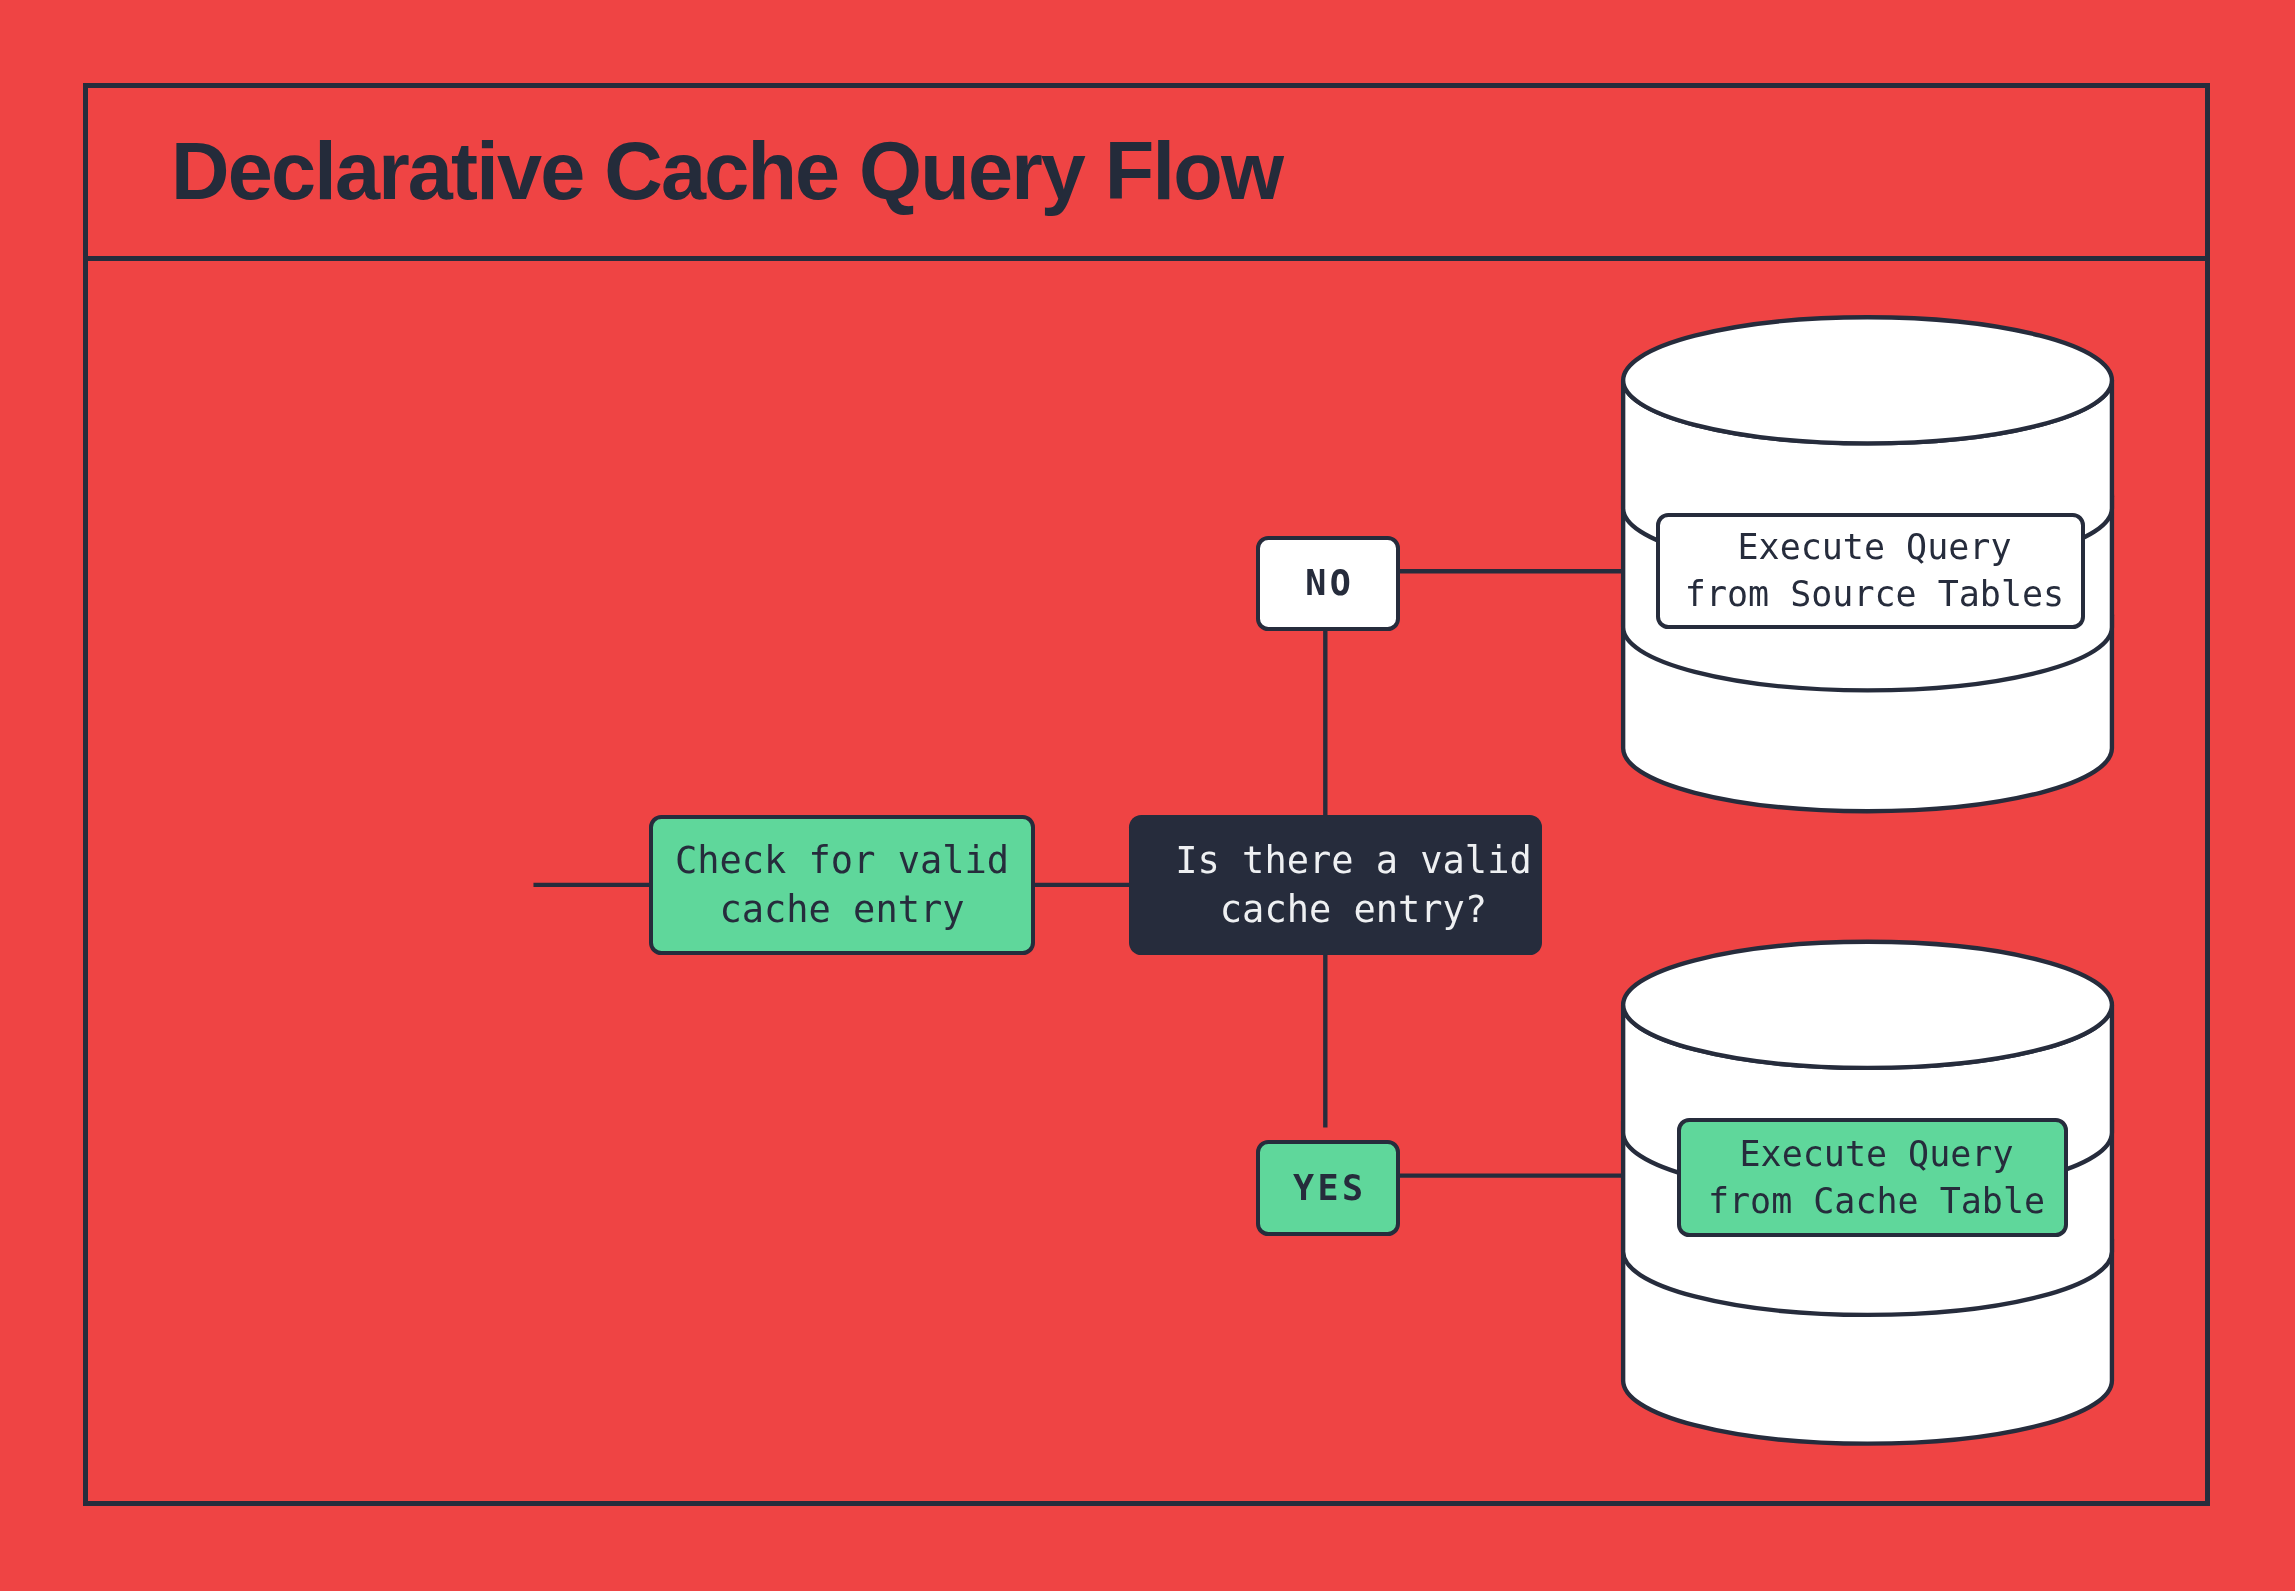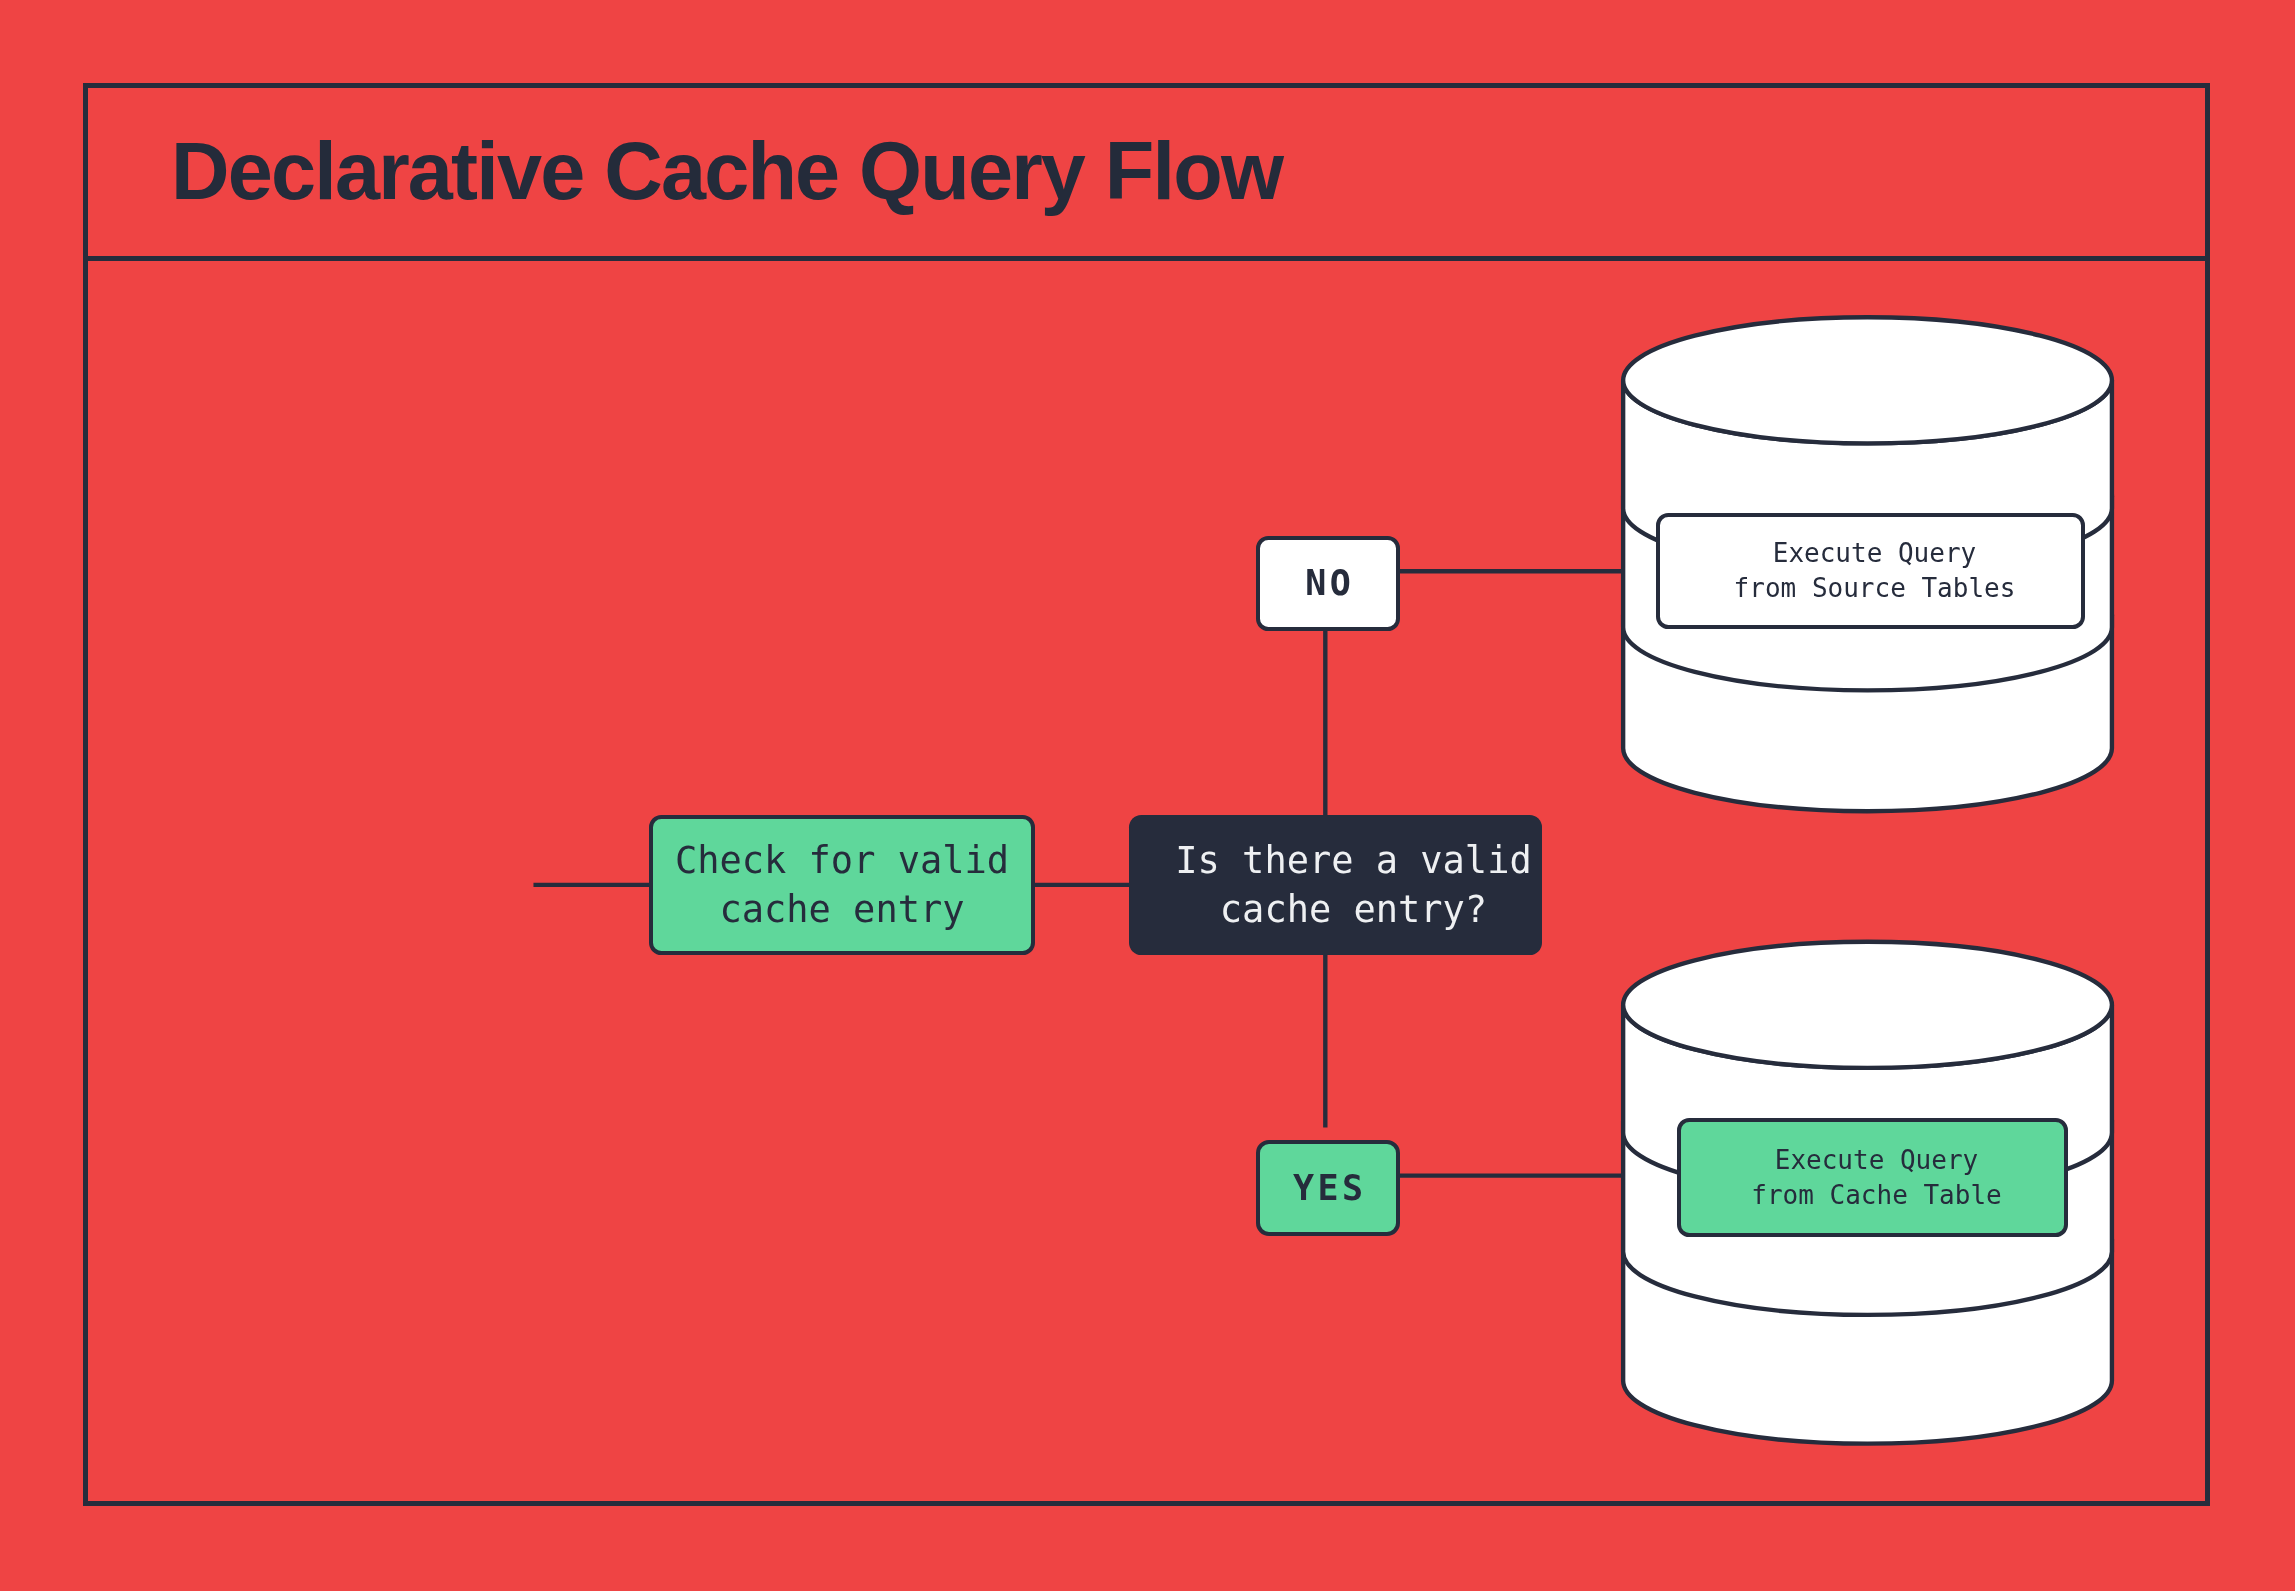--- a/index.html
+++ b/index.html
@@ -79,28 +79,28 @@
     color: #262c3c;
   }
   .node.edge-label {
     font-size: 35px;
     font-weight: bold;
     letter-spacing: 3.5px;
     text-indent: 3.5px;
     margin-top: 12px;
   }
   .node.db-label {
-    font-size: 26px;
+    font-size: 35px;
     padding-left: 8px;
   }
   #node-query     { left: 177px;  top: 837px;  width: 357px; height: 96px; }
   #node-check     { left: 649px;  top: 815px;  width: 386px; height: 140px; }
   #node-decision  { left: 1129px; top: 815px;  width: 413px; height: 140px; padding-left: 36px; }
   #node-no        { left: 1256px; top: 524px;  width: 144px; height: 95px; }
-  #node-yes       { left: 1256px; top: 1128px; width: 144px; height: 96px; border-radius: 13px; }
+  #node-yes       { left: 1256px; top: 1128px; width: 144px; height: 96px; }
   #node-sourcedb  { left: 1656px; top: 513px;  width: 429px; height: 116px; }
   #node-cachedb   { left: 1677px; top: 1118px; width: 391px; height: 119px; }
 </style>
 </head>
 <body>
 
 <div class="canvas">
 
   <div class="frame"></div>
   <div class="header-divider"></div>

